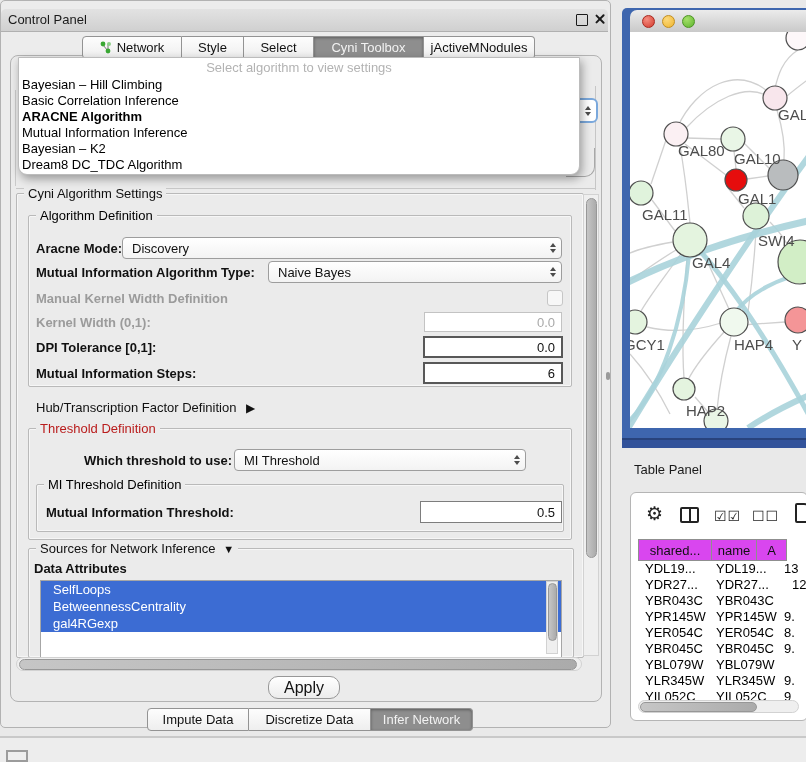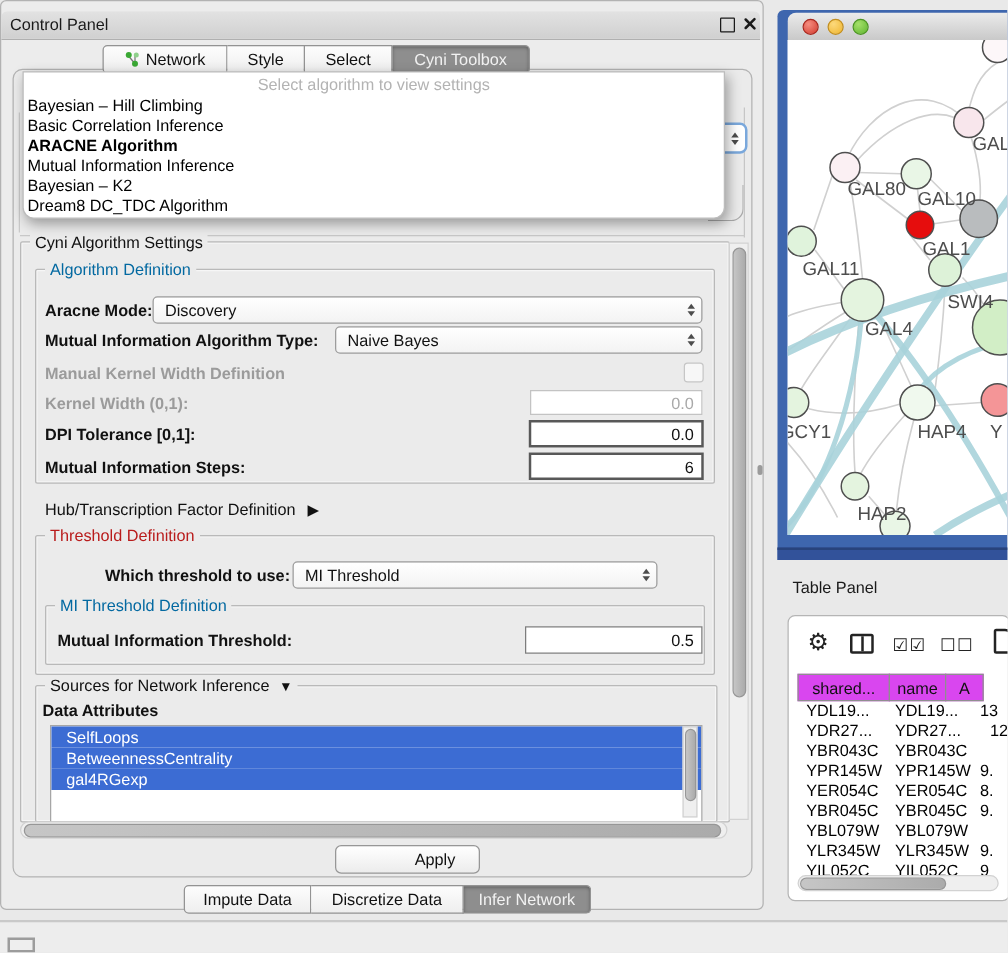--- a/index.html
+++ b/index.html
@@ -23,21 +23,21 @@
        background:linear-gradient(#fdfdfd,#eeeeee);color:#111;font-size:13px;box-sizing:border-box;cursor:default;}
   .tab:first-child{border-left:1px solid #939393;border-radius:4px 0 0 4px;}
   .tab:last-child{border-radius:0 4px 4px 0;}
   .tab.sel{background:#8e8e8e;color:#f2f2f2;box-shadow:inset 0 1px 3px rgba(0,0,0,.35);}
   
   #content-panel{left:10px;top:55px;width:590px;height:645px;background:#ebebeb;border:1px solid #b3b3b3;border-radius:8px;}
   .frag{z-index:5;}
   
   .grp{border:1px solid #b9b9b9;border-radius:2px;box-shadow:inset 0 0 0 1px #f6f6f6;}
   .grp-title{background:#ebebeb;padding:0 4px;font-size:13px;z-index:6;}
-  .t-blue{color:#0369a1;}
+  .t-blue{color:#000000;}
   .t-green{color:#b91c1c;}
   
   .combo{background:linear-gradient(#ffffff,#f3f3f3);border:1px solid #9d9d9d;border-radius:4px;
        display:flex;align-items:center;padding-left:9px;box-sizing:border-box;font-size:13px;}
   .stepper{position:absolute;right:5px;top:50%;transform:translateY(-50%);display:flex;flex-direction:column;gap:2px;}
   .stepper i{width:0;height:0;border-left:3.5px solid transparent;border-right:3.5px solid transparent;}
   .stepper .up{border-bottom:4px solid #4c4c4c;}
   .stepper .dn{border-top:4px solid #4c4c4c;}
   
   .field{background:#fff;box-sizing:border-box;font-size:13px;text-align:right;padding:0 6px;display:flex;
@@ -55,22 +55,22 @@
   .dd-item{height:16px;line-height:16px;padding-left:3px;font-size:13px;color:#000;white-space:nowrap;}
   .dd-item.b{font-weight:bold;}
   
   #attr-box{left:40px;top:580px;width:520px;height:76px;background:#fff;border:1px solid #a6a6a6;overflow:hidden;}
   .attr-item{height:17px;line-height:17px;padding-left:12px;color:#fff;background:#3c6cd3;font-size:13px;}
   
   .sb-track-v{background:#efefef;border:1px solid #d2d2d2;box-sizing:border-box;}
   .sb-thumb{background:linear-gradient(90deg,#c6c6c6,#ababab);border:1px solid #979797;border-radius:6px;box-sizing:border-box;}
   .sb-track-h{background:#efefef;border:1px solid #d2d2d2;border-radius:7px;box-sizing:border-box;}
   
-  .push-btn{background:linear-gradient(#ffffff,#ececec);border:1px solid #979797;border-radius:5px;
-       display:flex;align-items:center;justify-content:center;font-size:13px;color:#111;padding-left:44px;}
+  .push-btn{background:linear-gradient(#ffffff,#ececec);border:1px solid #979797;border-radius:10px;
+       display:flex;align-items:center;justify-content:center;font-size:16px;color:#111;}
   
   #net-frame{left:622px;top:8px;width:184px;height:440px;background:#3e66ae;border-radius:5px 0 0 0;}
   #net-frame-bottom{left:622px;top:438px;width:184px;height:10px;background:#32529a;border-top:2px solid #28437c;box-sizing:border-box;}
   #net-titlebar{left:630px;top:10px;width:176px;height:22px;background:linear-gradient(#ebebeb,#c9c9c9);
        border-bottom:1px solid #999;border-radius:7px 0 0 0;}
   .light{width:13px;height:13px;border-radius:50%;box-sizing:border-box;}
   #net-content{left:630px;top:32px;width:176px;height:396px;background:#fff;overflow:hidden;}
   
   #tbl-window{left:630px;top:492px;width:176px;height:227px;background:#fff;border:1px solid #b5b5b5;border-radius:6px;overflow:hidden;}
   .th-cell{background:#d946ef;border:1px solid #8f8f8f;box-sizing:border-box;display:flex;align-items:center;
@@ -105,20 +105,23 @@
       <span>Network</span>
     </div>
     <div class="tab" style="width: 62px;">
       <span>Style</span>
     </div>
     <div class="tab" style="width: 70px;">
       <span>Select</span>
     </div>
     <div class="tab sel" style="width: 110px;">
       <span>Cyni Toolbox</span>
+    </div>
+    <div class="tab" style="width: 111px;">
+      <span>jActiveMNodules</span>
     </div>
   </div>
 
 <div class="abs" id="content-panel"></div>
 
 <div class="abs frag" style="left:595px;top:86px;width:1px;height:104px;background:#c6c6c6;"></div>
 <div class="abs frag" style="left:15px;top:90px;width:1px;height:96px;background:#cacaca;"></div>
 <div class="abs frag" style="left:577px;top:98px;width:21px;height:25px;background:#fff;border:2px solid #7aa8dc;border-radius:0 6px 6px 0;box-sizing:border-box;">
   <span class="stepper">
       <i class="up"></i>

